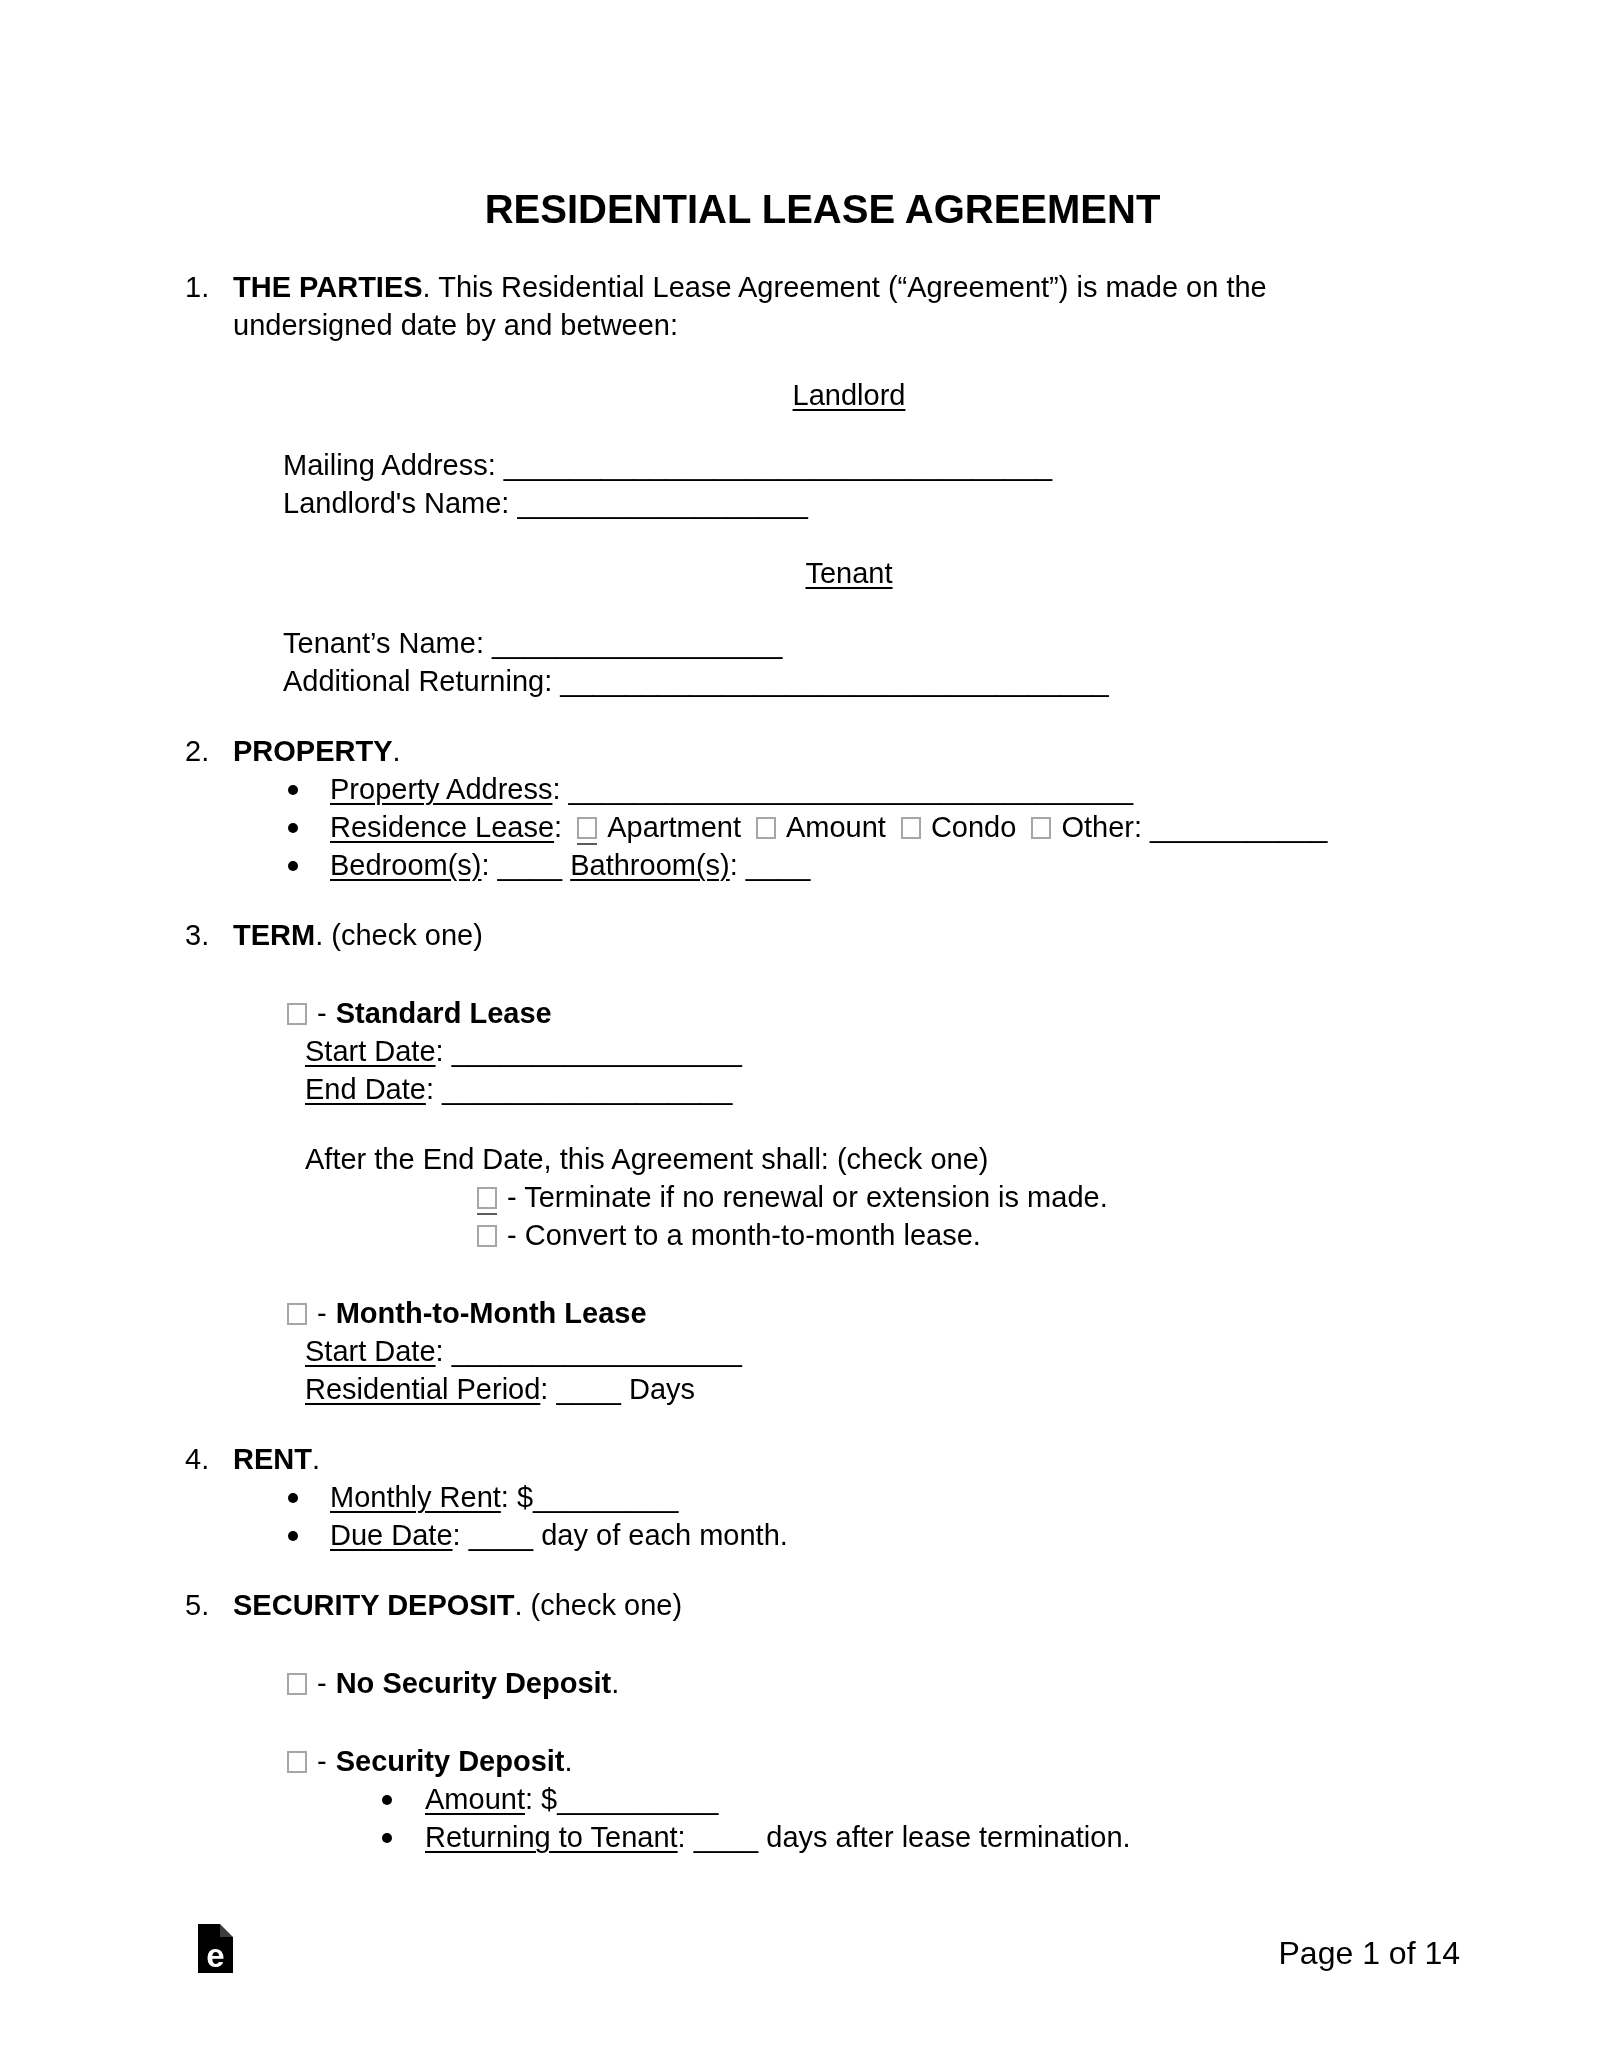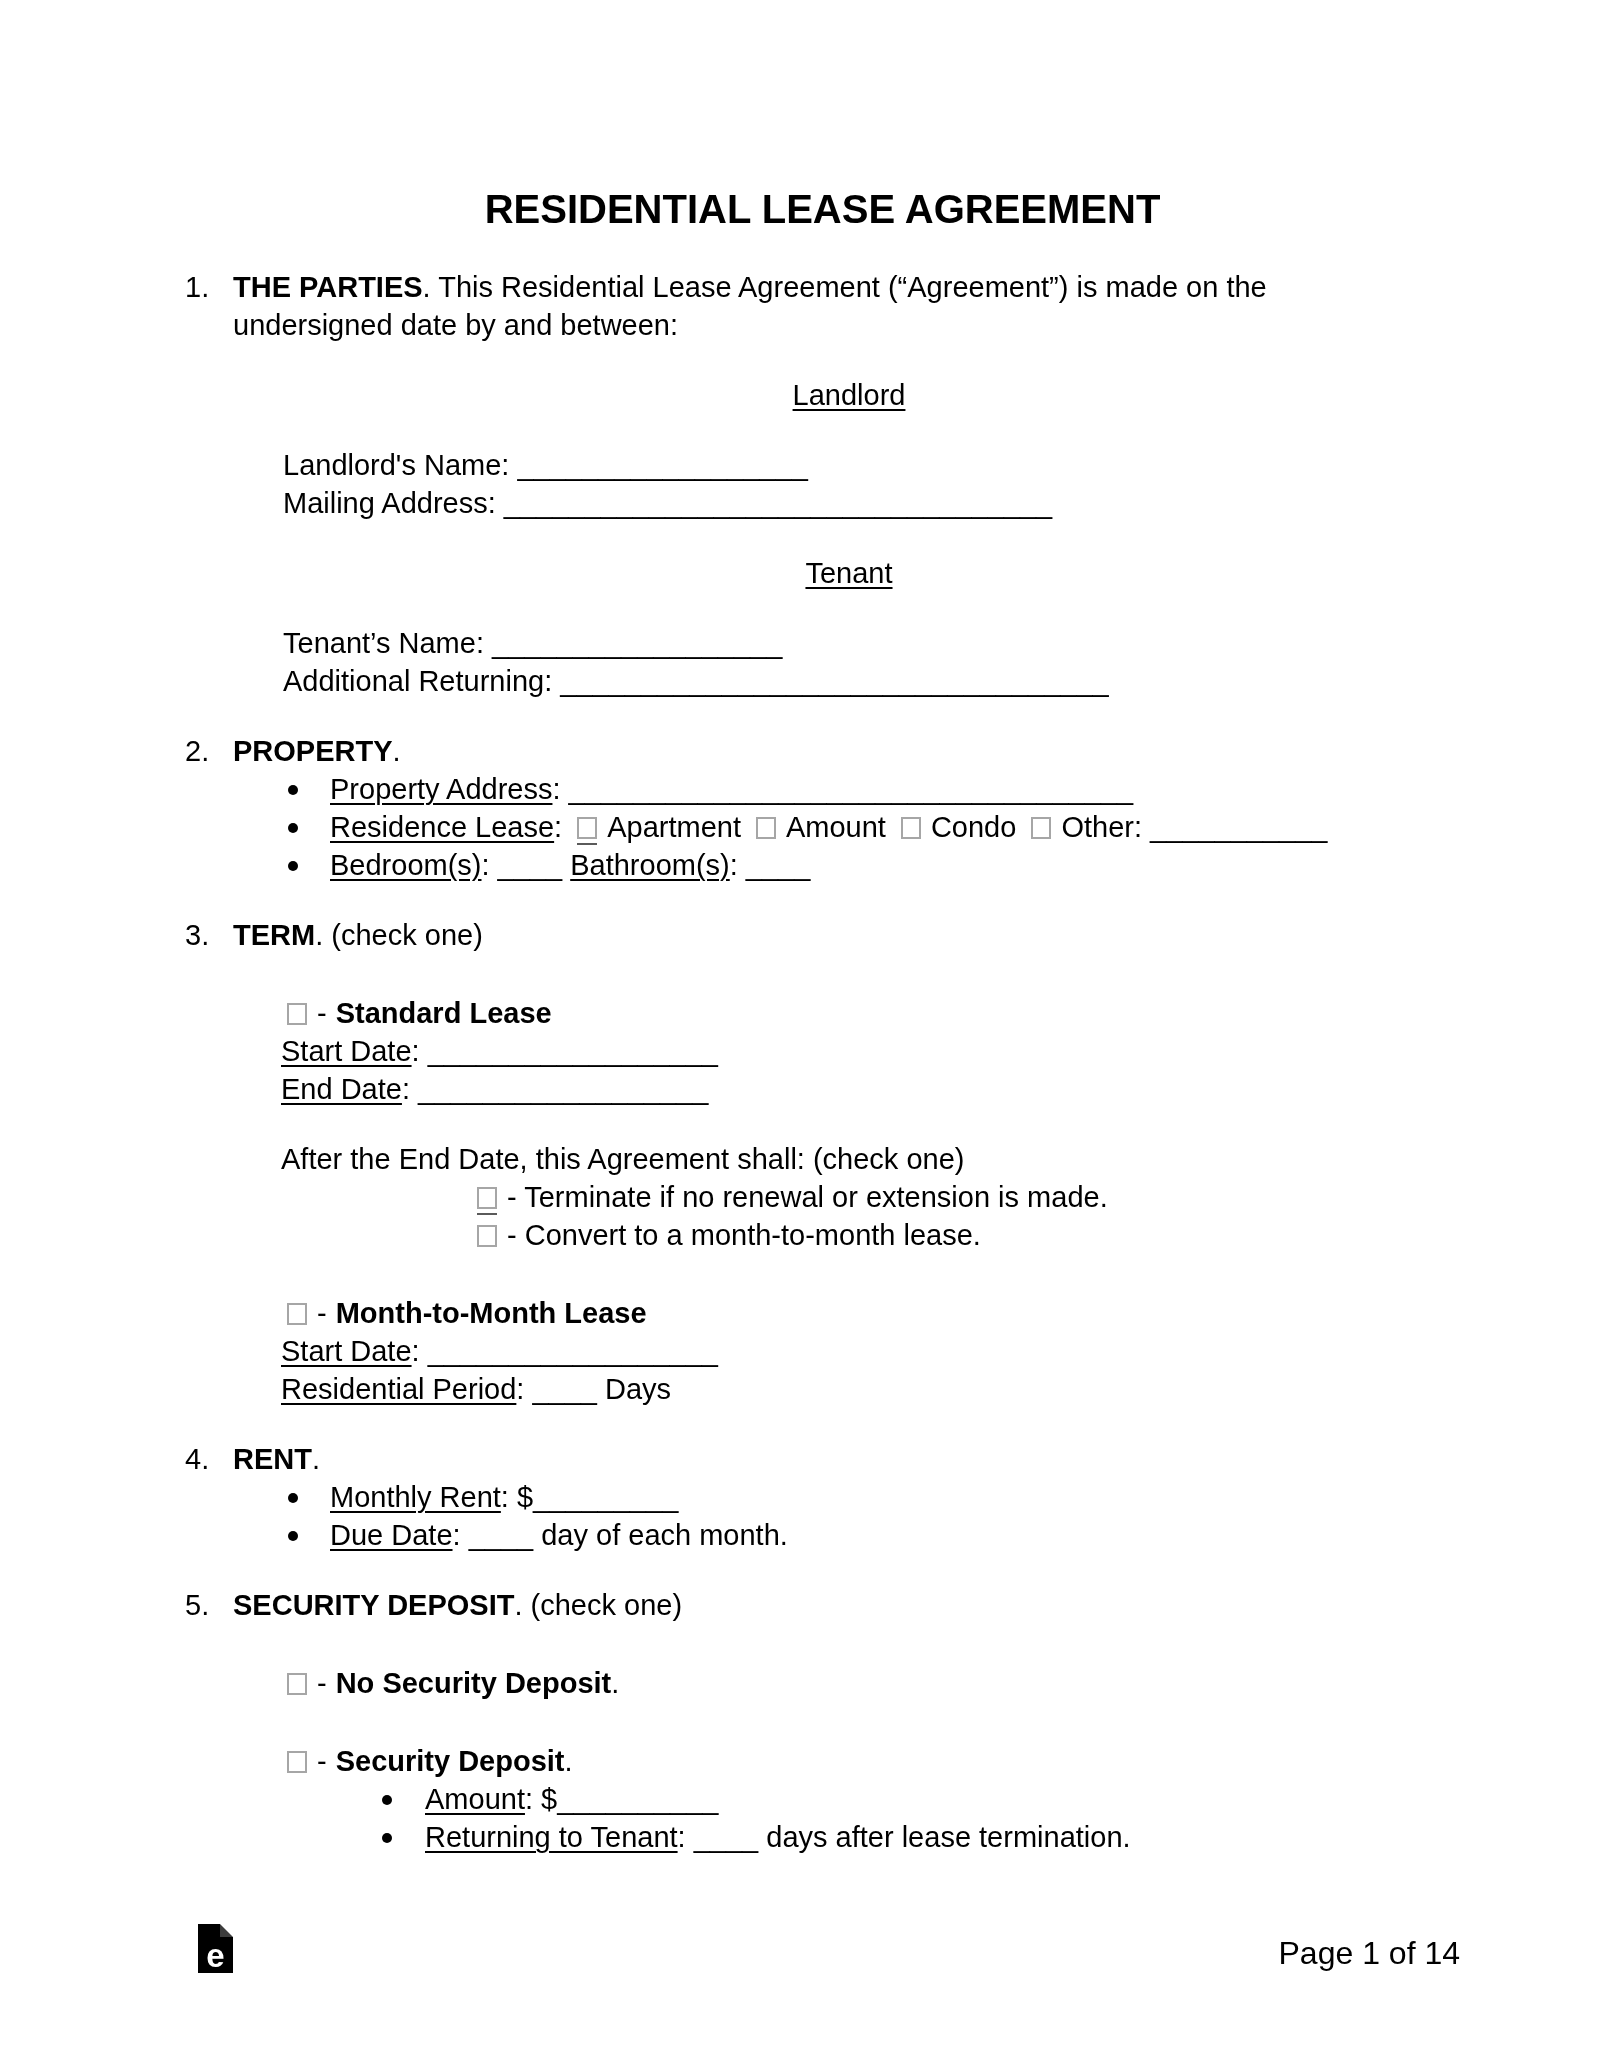--- a/index.html
+++ b/index.html
@@ -7,21 +7,21 @@
     position:relative;width:1600px;height:1984px;background:#ffffff;overflow:hidden;
     font-family:"Liberation Sans",sans-serif;font-size:29px;line-height:38px;color:#000;
     box-sizing:border-box;padding:186px 140px 0 185px;
   }
   .title{font-weight:bold;font-size:40px;line-height:46px;text-align:center;margin:0 0 36px 0;}
   .line{white-space:nowrap;}
   .sec{position:relative;padding-left:48px;}
   .num{position:absolute;left:0;top:0;}
   .ind1{margin-left:53px;text-align:center;}
   .ind2{margin-left:98px;}
-  .ind3{margin-left:96px;}
+  .ind3{margin-left:120px;}
   .chkA-row{margin-left:100px;}
   .chkB-row{margin-left:290px;}
   .bul{position:relative;padding-left:145px;}
   .bulB{position:relative;padding-left:240px;}
   .dot{position:absolute;top:15px;width:10px;height:10px;border-radius:50%;background:#000;}
   .bul > .dot{left:103px;}
   .bulB > .dot{left:197px;}
   b{font-weight:bold;}
   .u{text-decoration:underline;text-decoration-thickness:2px;text-underline-offset:4px;}
   .bl{margin-left:9px;}
@@ -48,22 +48,22 @@
 
   <div class="sec">
     <span class="num">1.</span><span class="line"><b>THE PARTIES</b><span>. This Residential Lease Agreement (“Agreement”) is made on the</span></span>
     <div>undersigned date by and between:</div>
   </div>
   <div class="gap"></div>
 
   <div class="ind1"><span class="u">Landlord</span></div>
   <div class="gap"></div>
 
+  <div class="ind2 line"><span>Mailing Address:</span><span> __________________________________</span></div>
   <div class="ind2 line"><span>Landlord's Name:</span><span> __________________</span></div>
-  <div class="ind2 line"><span>Mailing Address:</span><span> __________________________________</span></div>
   <div class="gap"></div>
 
   <div class="ind1"><span class="u">Tenant</span></div>
   <div class="gap"></div>
 
   <div class="ind2 line"><span>Tenant’s Name:</span><span> __________________</span></div>
   <div class="ind2 line"><span>Additional Returning:</span><span> __________________________________</span></div>
   <div class="gap"></div>
 
   <div class="sec">

